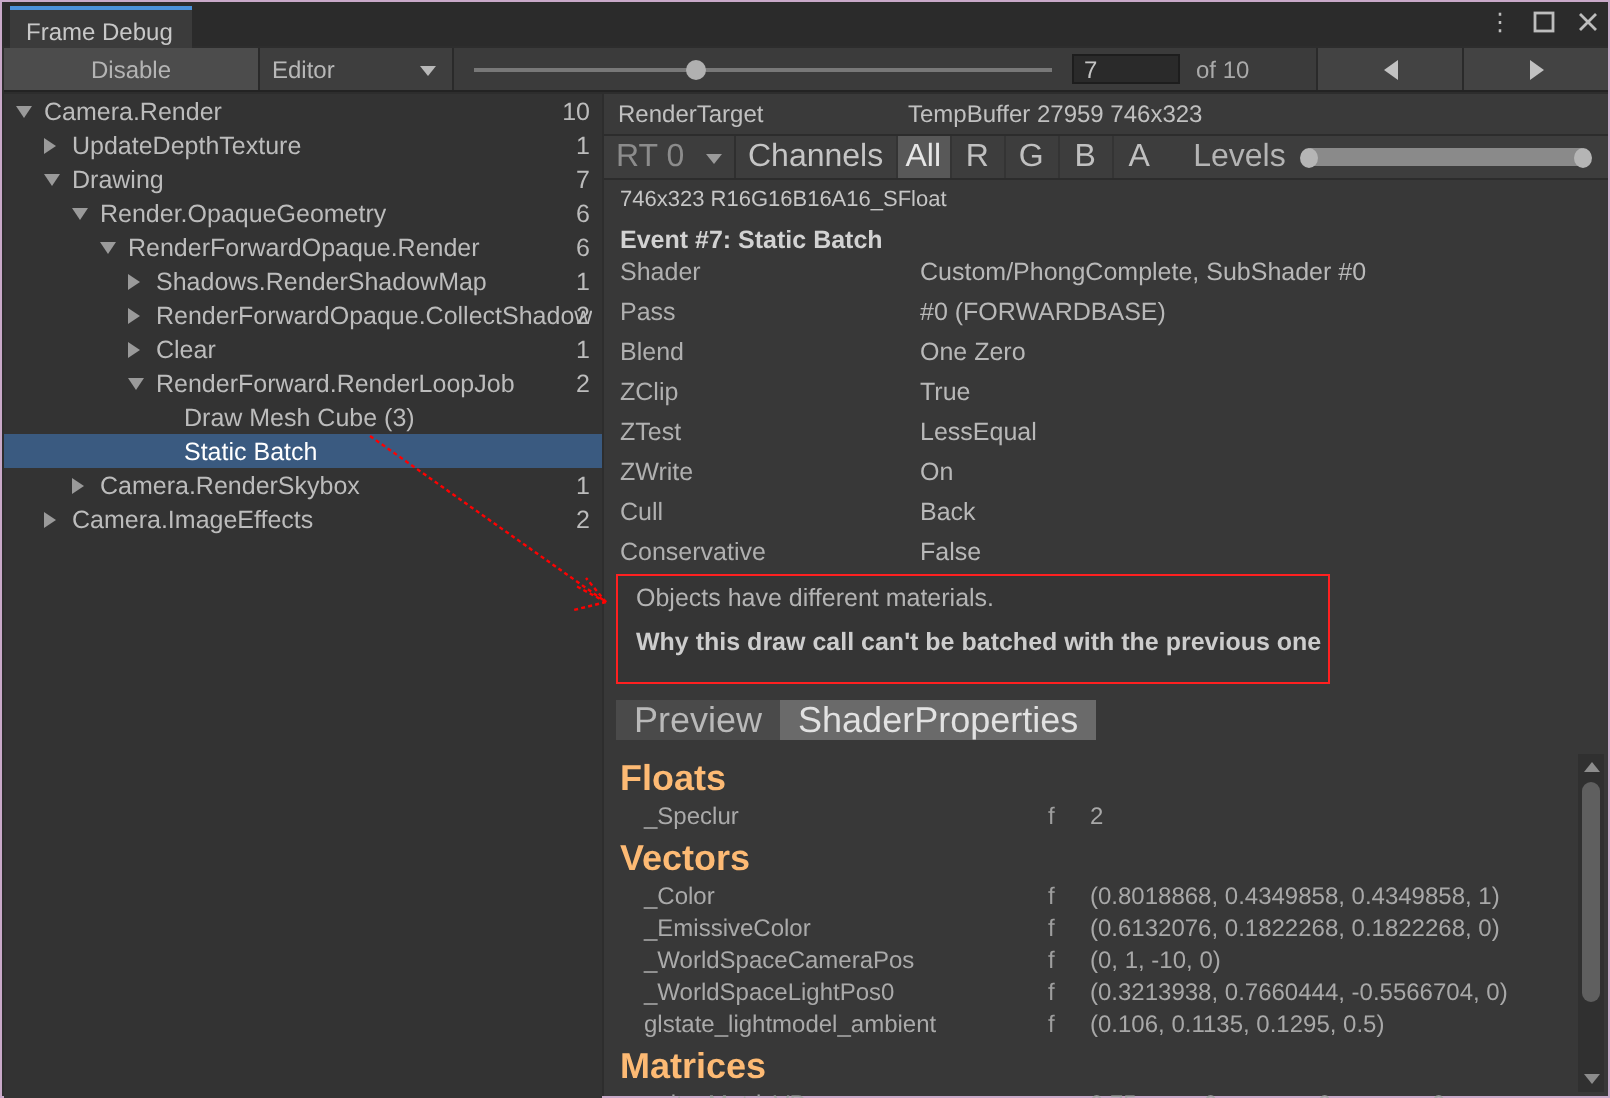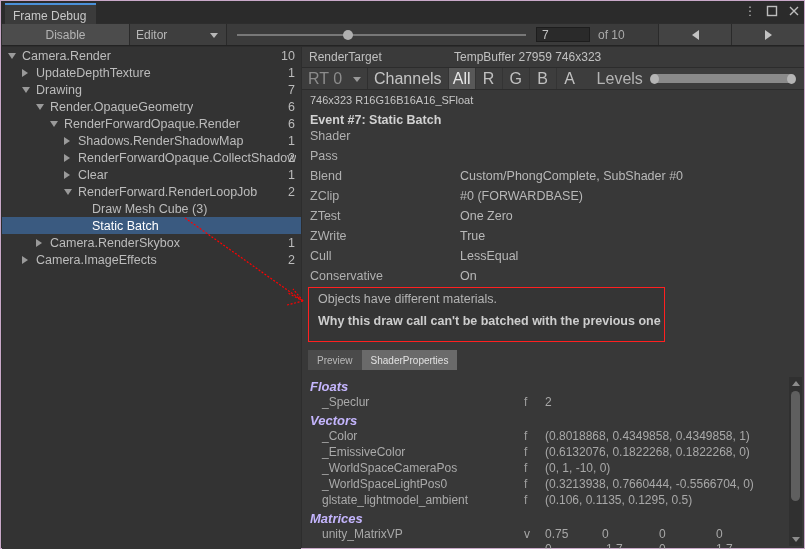--- a/index.html
+++ b/index.html
@@ -188,50 +188,50 @@
   #levels-slider .h.right { right: 0; }
 
   #rt-format { height: 20px; display: flex; align-items: center;
     padding-left: 8px; color: #c6c6c6; font-size: 11px; }
 
   #event-title { padding: 3px 0 2px 8px; color: #d2d2d2;
     font-size: 12.5px; font-weight: bold; }
 
   .prop-row { height: 20px; position: relative; font-size: 12.5px; }
   .prop-row .k { position: absolute; left: 8px; color: #b0b0b0; }
-  .prop-row .v { position: absolute; left: 158px; color: #b8b8b8; margin-top: 40px; }
+  .prop-row .v { position: absolute; left: 158px; color: #b8b8b8; }
 
   
   #warning-box {
     position: absolute; left: 6px; top: 240px; width: 357px; height: 55px;
     border: 1px solid #ff2020; background: #353535;
   }
   #warning-title {
     color: #cdcdcd; font-size: 12.5px; font-weight: bold;
     padding: 8px 0 0 9px;
   }
   #warning-text {
     color: #b4b4b4; font-size: 12.5px; padding: 4px 0 0 9px;
   }
 
   
   #sp-tabs {
     position: absolute; left: 6px; top: 303px; display: flex;
   }
   .sp-tab {
-    height: 20px; padding: 0 9px; font-size: 10px;
+    height: 20px; padding: 0 9px; font-size: 18px;
     display: flex; align-items: center;
     background: #4a4a4a; color: #b9b9b9;
   }
   .sp-tab.active { background: #6a6a6a; color: #e2e2e2; }
 
   
   #sp-list { position: absolute; left: 0; top: 330px; width: 486px; }
-  .sp-group { color: #c4b5fd; font-size: 13px; font-weight: bold;
-    padding: 2px 0 1px 8px; font-style: italic; }
+  .sp-group { color: #fdba74; font-size: 18px; font-weight: bold;
+    padding: 2px 0 1px 8px; }
   .sp-item { position: relative; height: 16px; font-size: 12px; }
   .sp-item .n { position: absolute; left: 20px; color: #aaaaaa; }
   .sp-item .t { position: absolute; left: 222px; color: #9e9e9e; }
   .sp-item .val { position: absolute; left: 243px; color: #a8a8a8; }
   .mat-row { position: relative; height: 15px; font-size: 12px; color: #a8a8a8; }
   .mat-row .c { position: absolute; }
   .mat-c0 { left: 243px; } .mat-c1 { left: 300px; }
   .mat-c2 { left: 357px; } .mat-c3 { left: 414px; }
 
   

